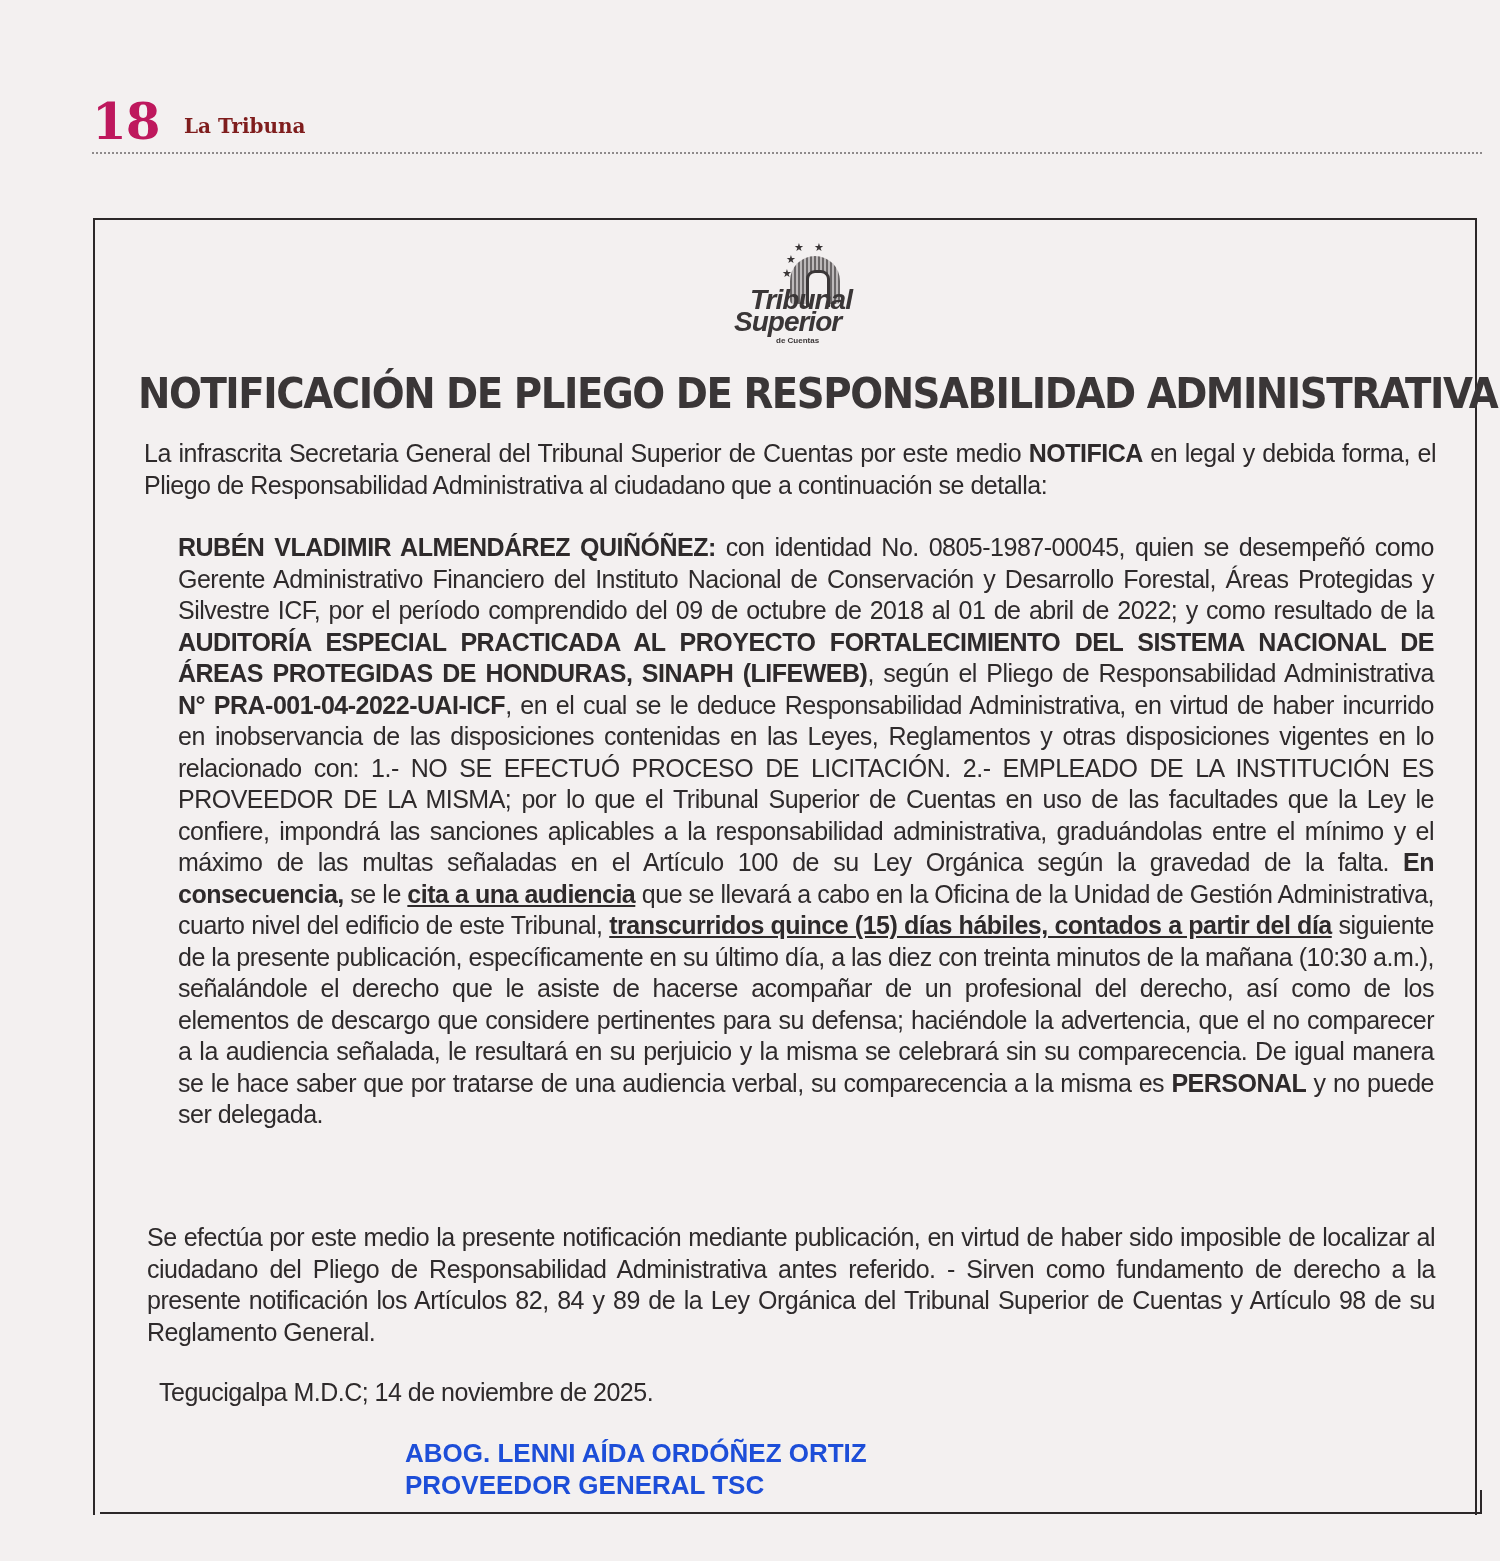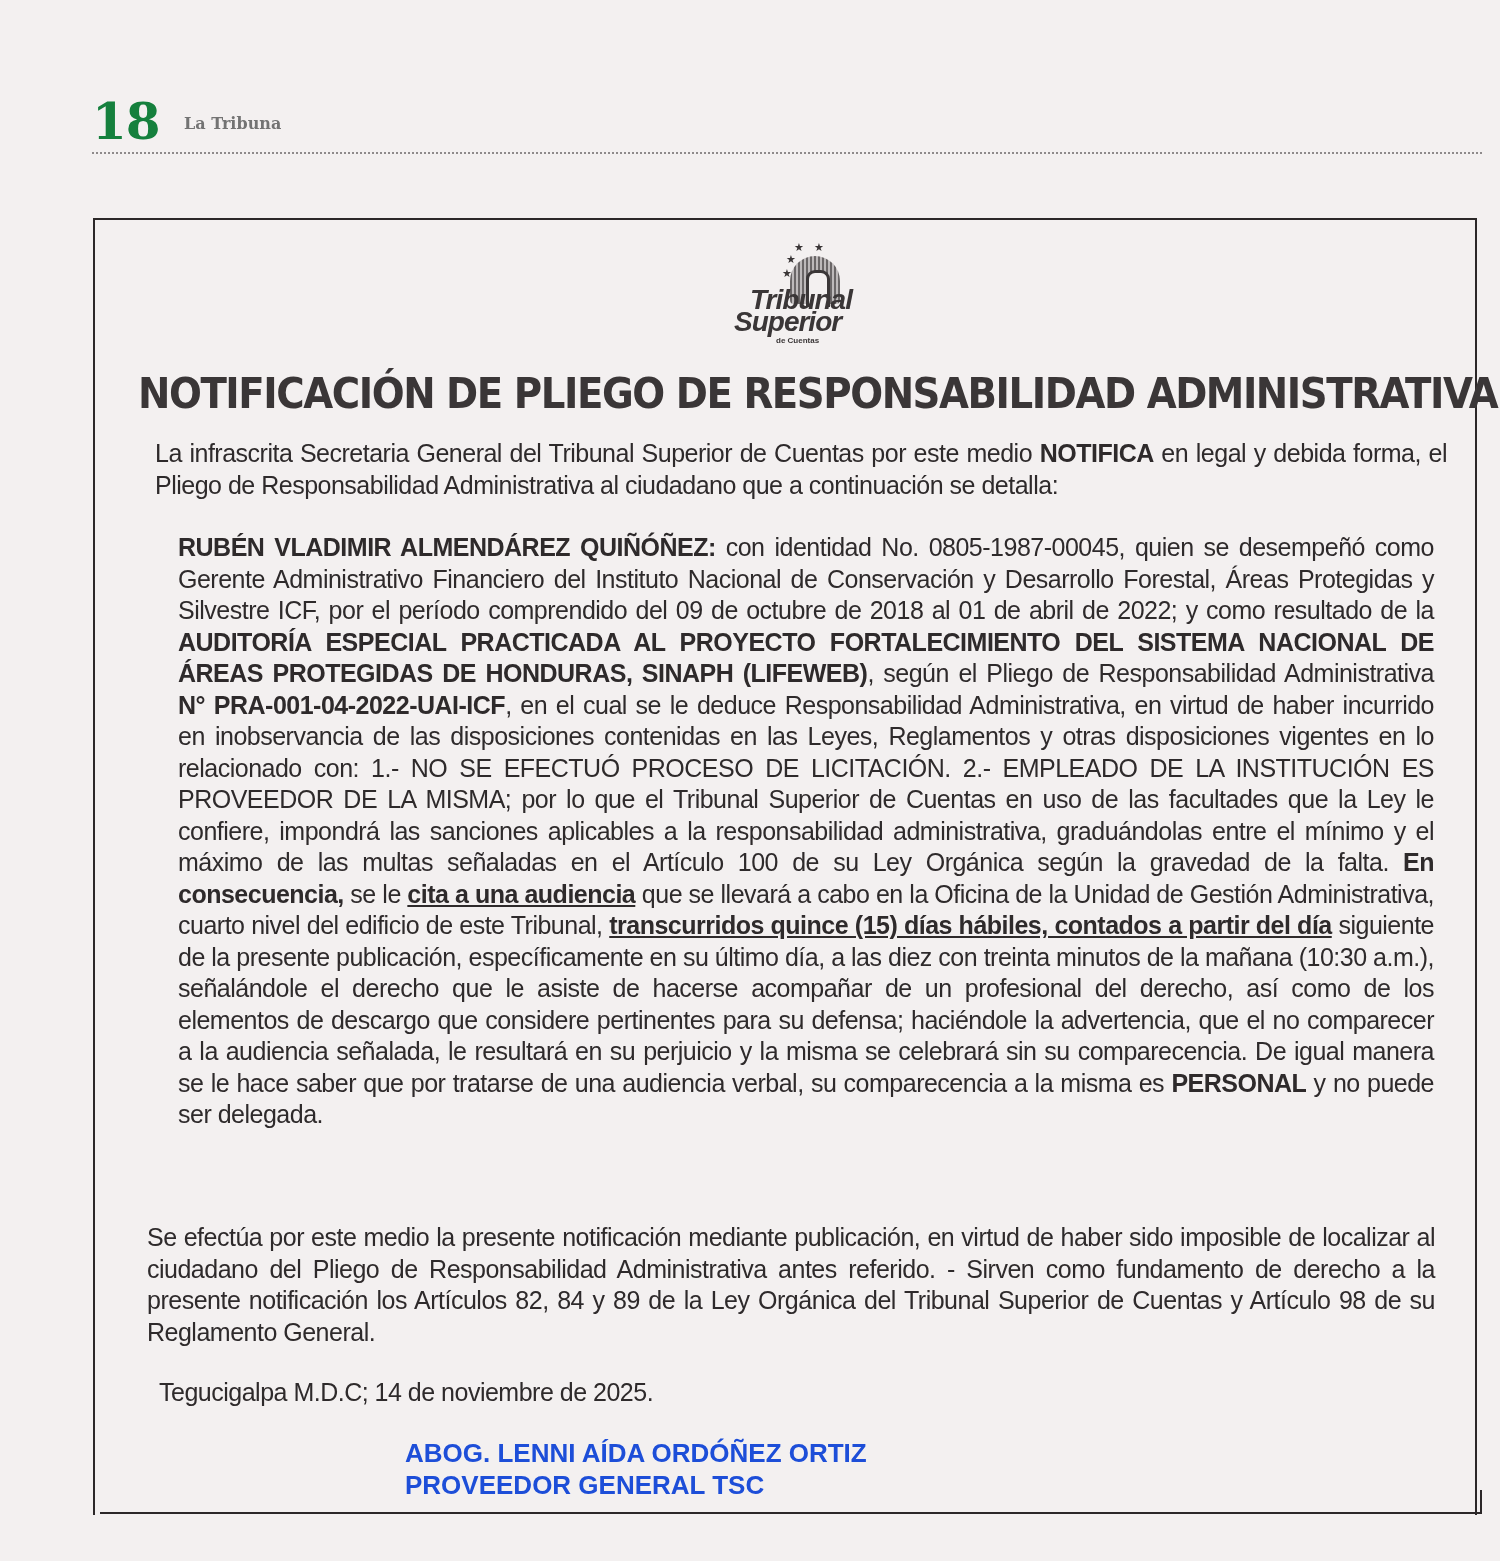--- a/index.html
+++ b/index.html
@@ -8,25 +8,25 @@
     background: #f3f0f0;
     color: #2e2a2b;
     font-family: "Liberation Sans", sans-serif;
   }
   .page-header {
     position: absolute; left: 92px; top: 92px; width: 1390px; height: 60px;
   }
   .page-num {
     position: absolute; left: 0; top: 0;
     font-family: "DejaVu Serif", serif; font-weight: bold; font-size: 50px;
-    color: #15803d; letter-spacing: -1px;
+    color: #be185d; letter-spacing: -1px;
   }
   .pub-name {
     position: absolute; left: 92px; top: 22px;
-    font-family: "DejaVu Serif", serif; font-weight: bold; font-size: 16px; color: #737373;
+    font-family: "DejaVu Serif", serif; font-weight: bold; font-size: 20px; color: #7f1d1d;
   }
   .pub-date {
     position: absolute; left: 278px; top: 21px;
     font-family: "DejaVu Serif", serif; font-size: 25px; color: #2b2728;
   }
   .header-rule {
     position: absolute; left: 0; top: 60px; width: 1390px; height: 0;
     border-top: 2px dotted #8e8a8b;
   }
   .notice-box {
@@ -66,21 +66,21 @@
   .title {
     position: absolute; left: 138px; top: 368px; width: 1310px;
     font-family: "DejaVu Sans", sans-serif; font-weight: bold; font-size: 43px;
     color: #3a3637; letter-spacing: -1.6px; white-space: nowrap;
     transform: scaleX(0.9); transform-origin: left top;
   }
   .para {
     position: absolute; font-size: 25px; line-height: 31.5px; text-align: justify;
     color: #2e2a2b; letter-spacing: -0.5px;
   }
-  .intro { left: 155px; top: 438px; width: 1292px; }
+  .intro { left: 144px; top: 438px; width: 1292px; }
   .body-text { left: 178px; top: 532px; width: 1256px; }
   .closing { left: 147px; top: 1222px; width: 1288px; }
   .place-date { position: absolute; left: 147px; top: 1378px; font-size: 25px; letter-spacing: -0.5px; margin-left: 12px; }
   .b { font-weight: bold; }
   .u { font-weight: bold; text-decoration: underline; }
   .sig {
     position: absolute; left: 405px; width: 790px; text-align: left;
     font-weight: bold; font-size: 26px; color: #1d4ed8;
   }
   .sig-name { top: 1438px; }

